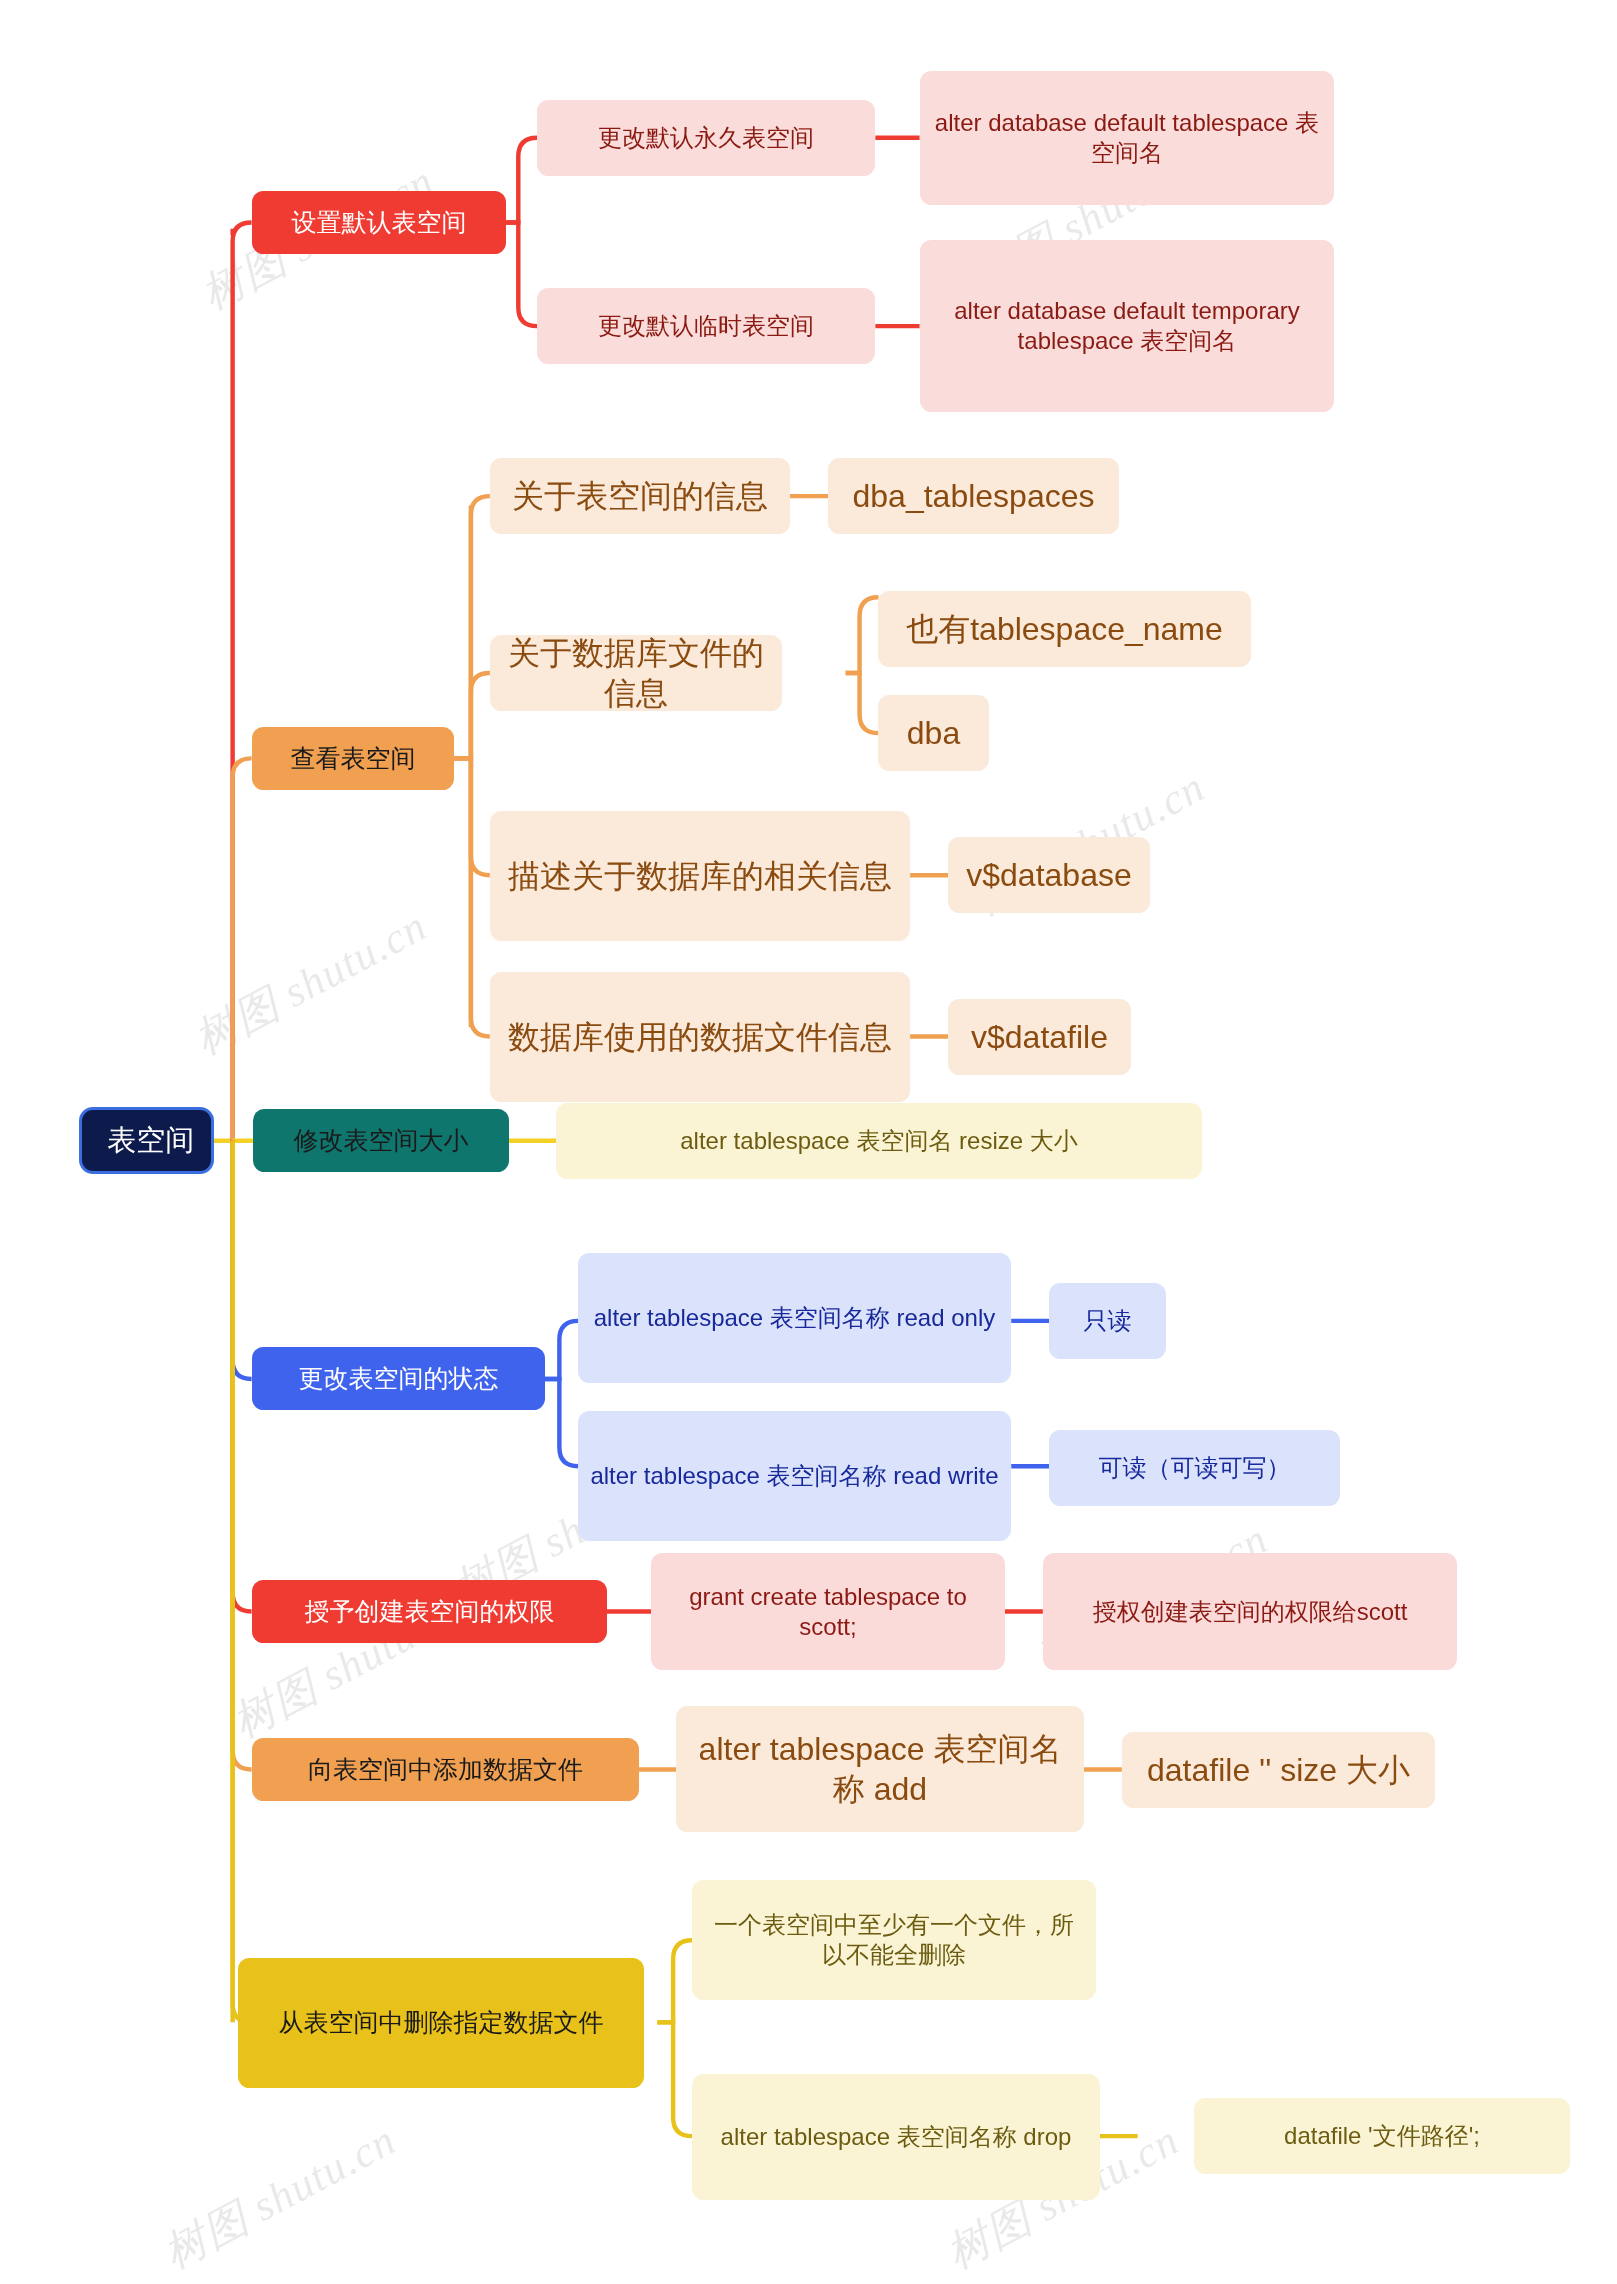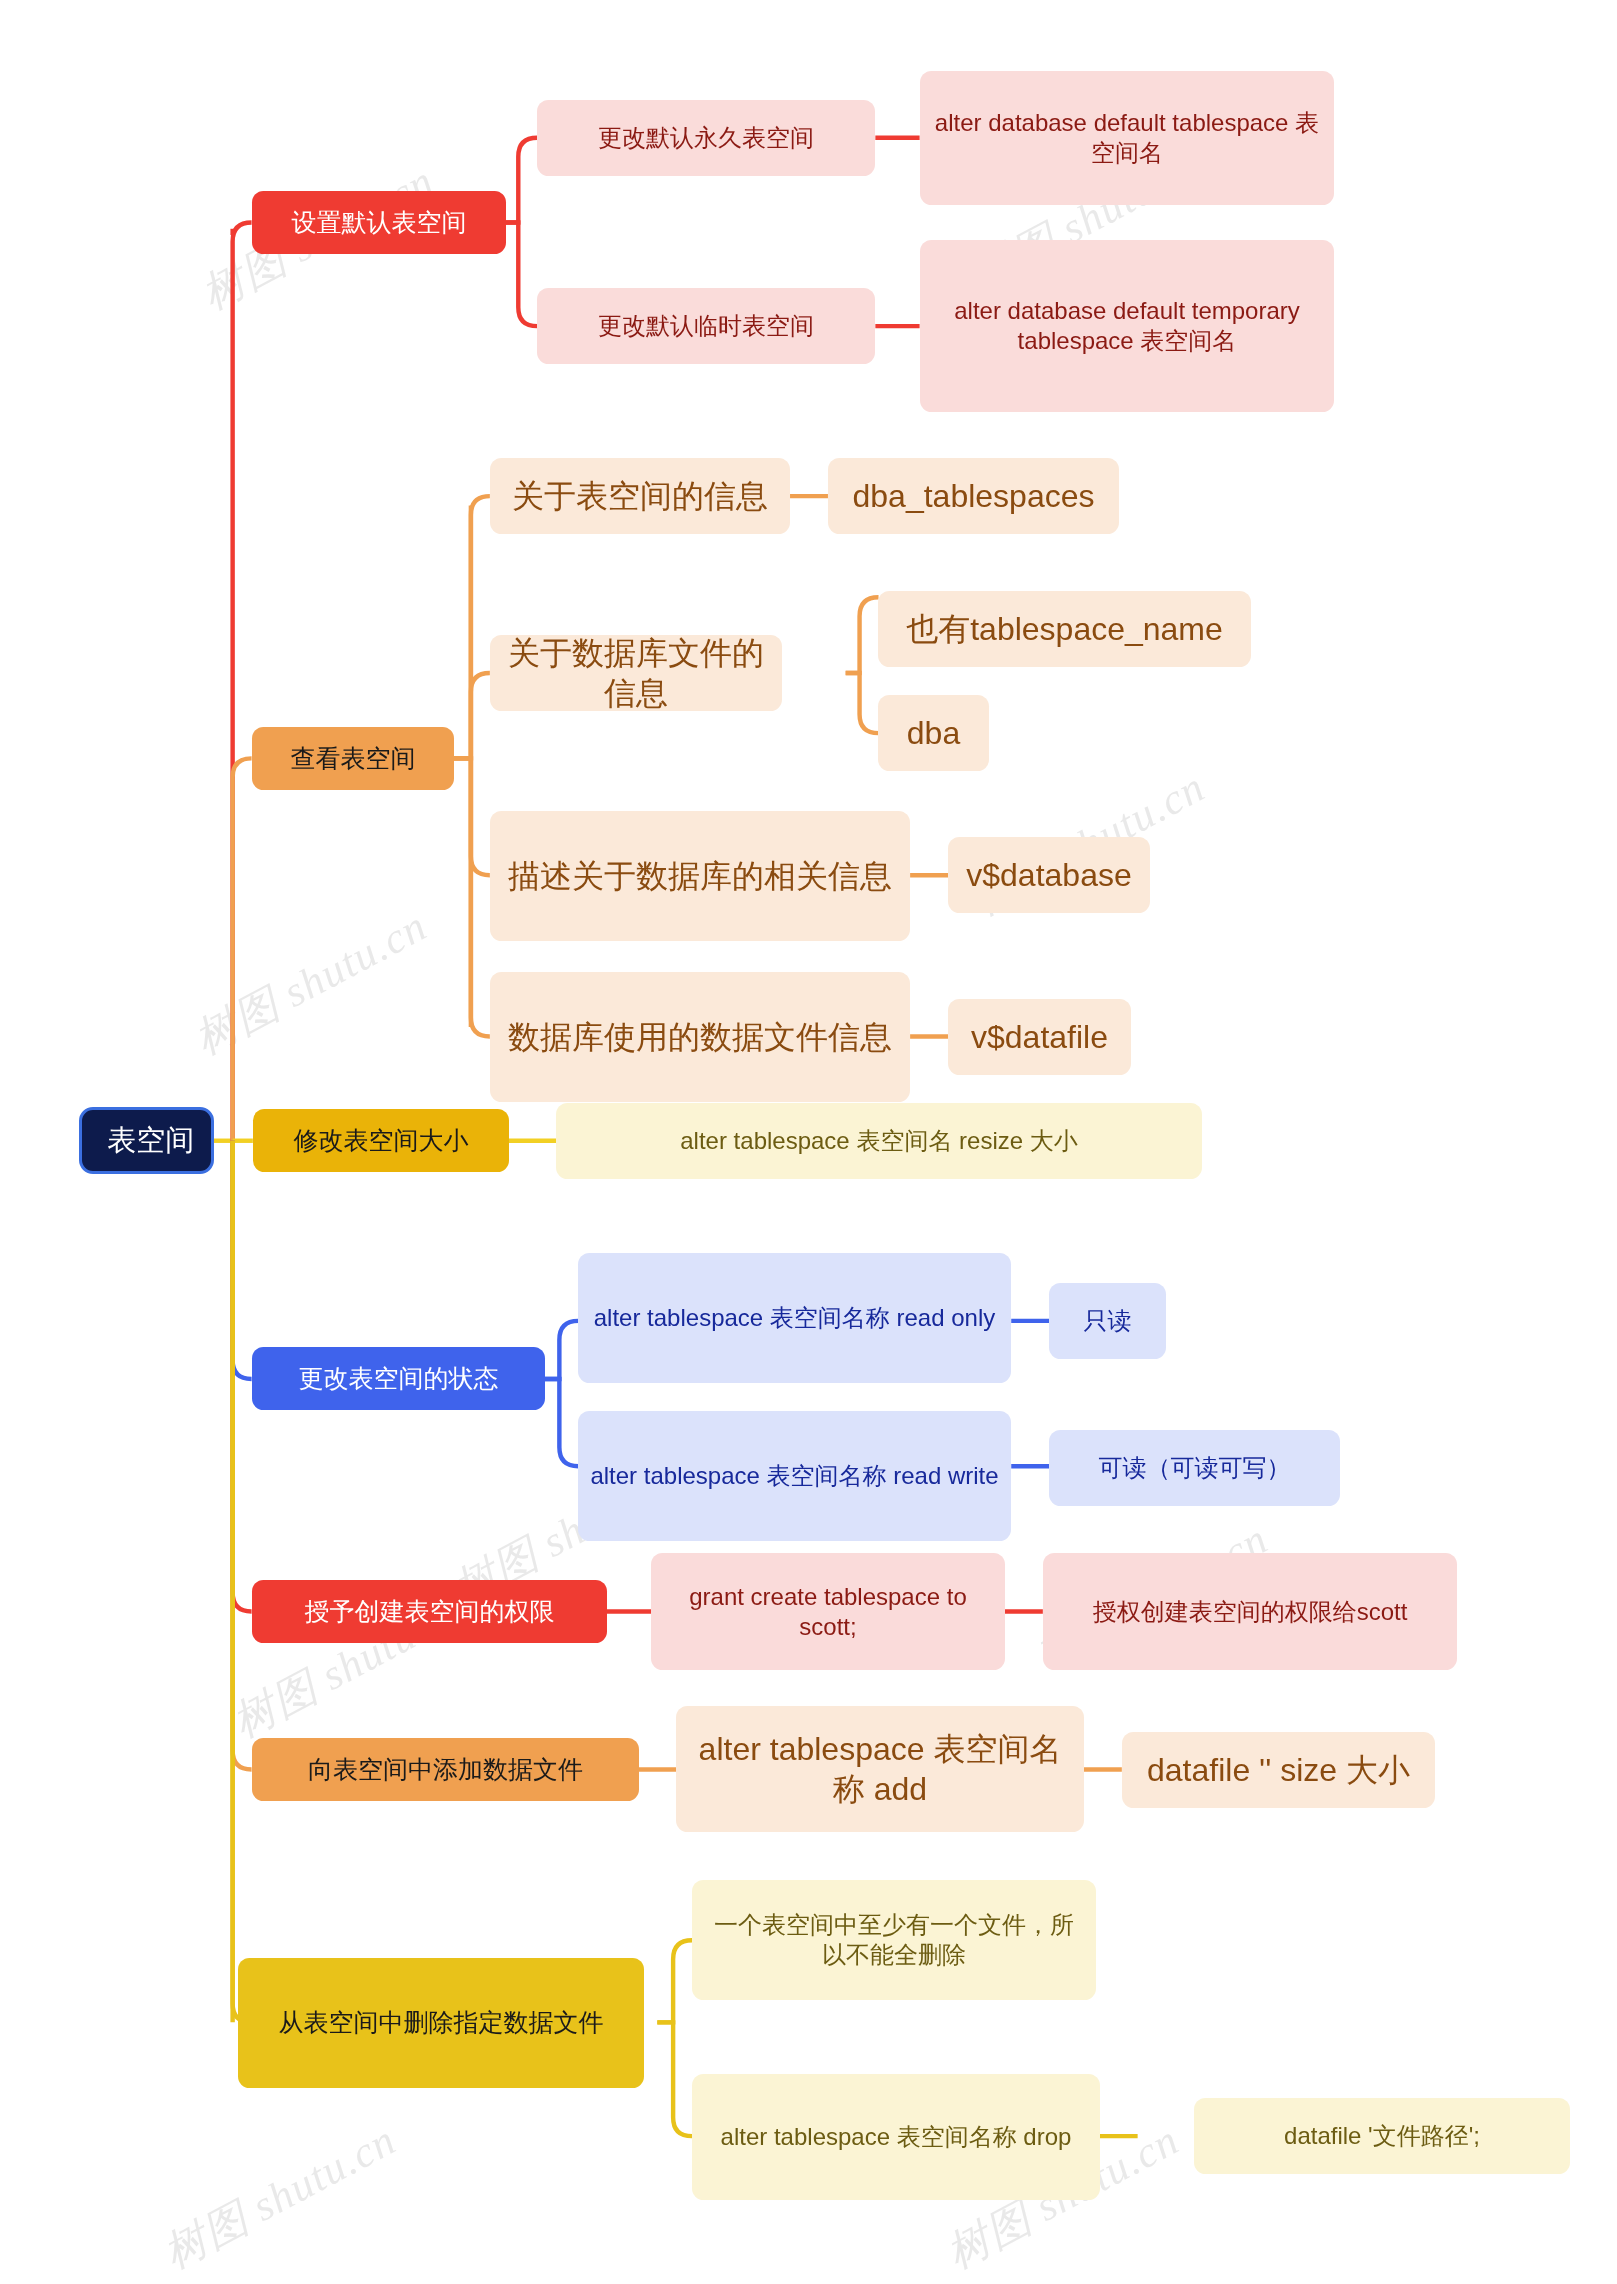--- a/index.html
+++ b/index.html
@@ -50,21 +50,21 @@
     border: 3.2px solid #3b6fe0;
     border-radius: 14px;
     font-size: 29px;
     font-weight: 400;
     padding-left: 20px;
   }
 
   
   .n-l1-red   { background:#ef3b32; color:#ffffff; font-size:25px; }
   .n-l1-orange{ background:#f0a050; color:#1a1a1a; font-size:25px; }
-  .n-l1-yellow{ background:#eab308; color:#1a1a1a; font-size:25px;text-align:center; }
+  .n-l1-yellow{ background:#0f766e; color:#1a1a1a; font-size:25px;text-align:center; }
   .n-l1-blue  { background:#3f63ec; color:#ffffff; font-size:25px; }
   .n-l1-gold  { background:#e8c21a; color:#1a1a1a; font-size:25px; }
 
   
   .n-red-soft    { background:#fadcda; color:#8b1a13; font-size:24px; }
   .n-orange-soft { background:#fbe9d9; color:#8a4b10; font-size:32px; }
   .n-yellow-soft { background:#fbf4d4; color:#6c5c12; font-size:24px; }
   .n-blue-soft   { background:#dbe2fb; color:#17299b; font-size:24px; }
   .n-pink-soft   { background:#fadbda; color:#8b1a13; font-size:24px; }
 

